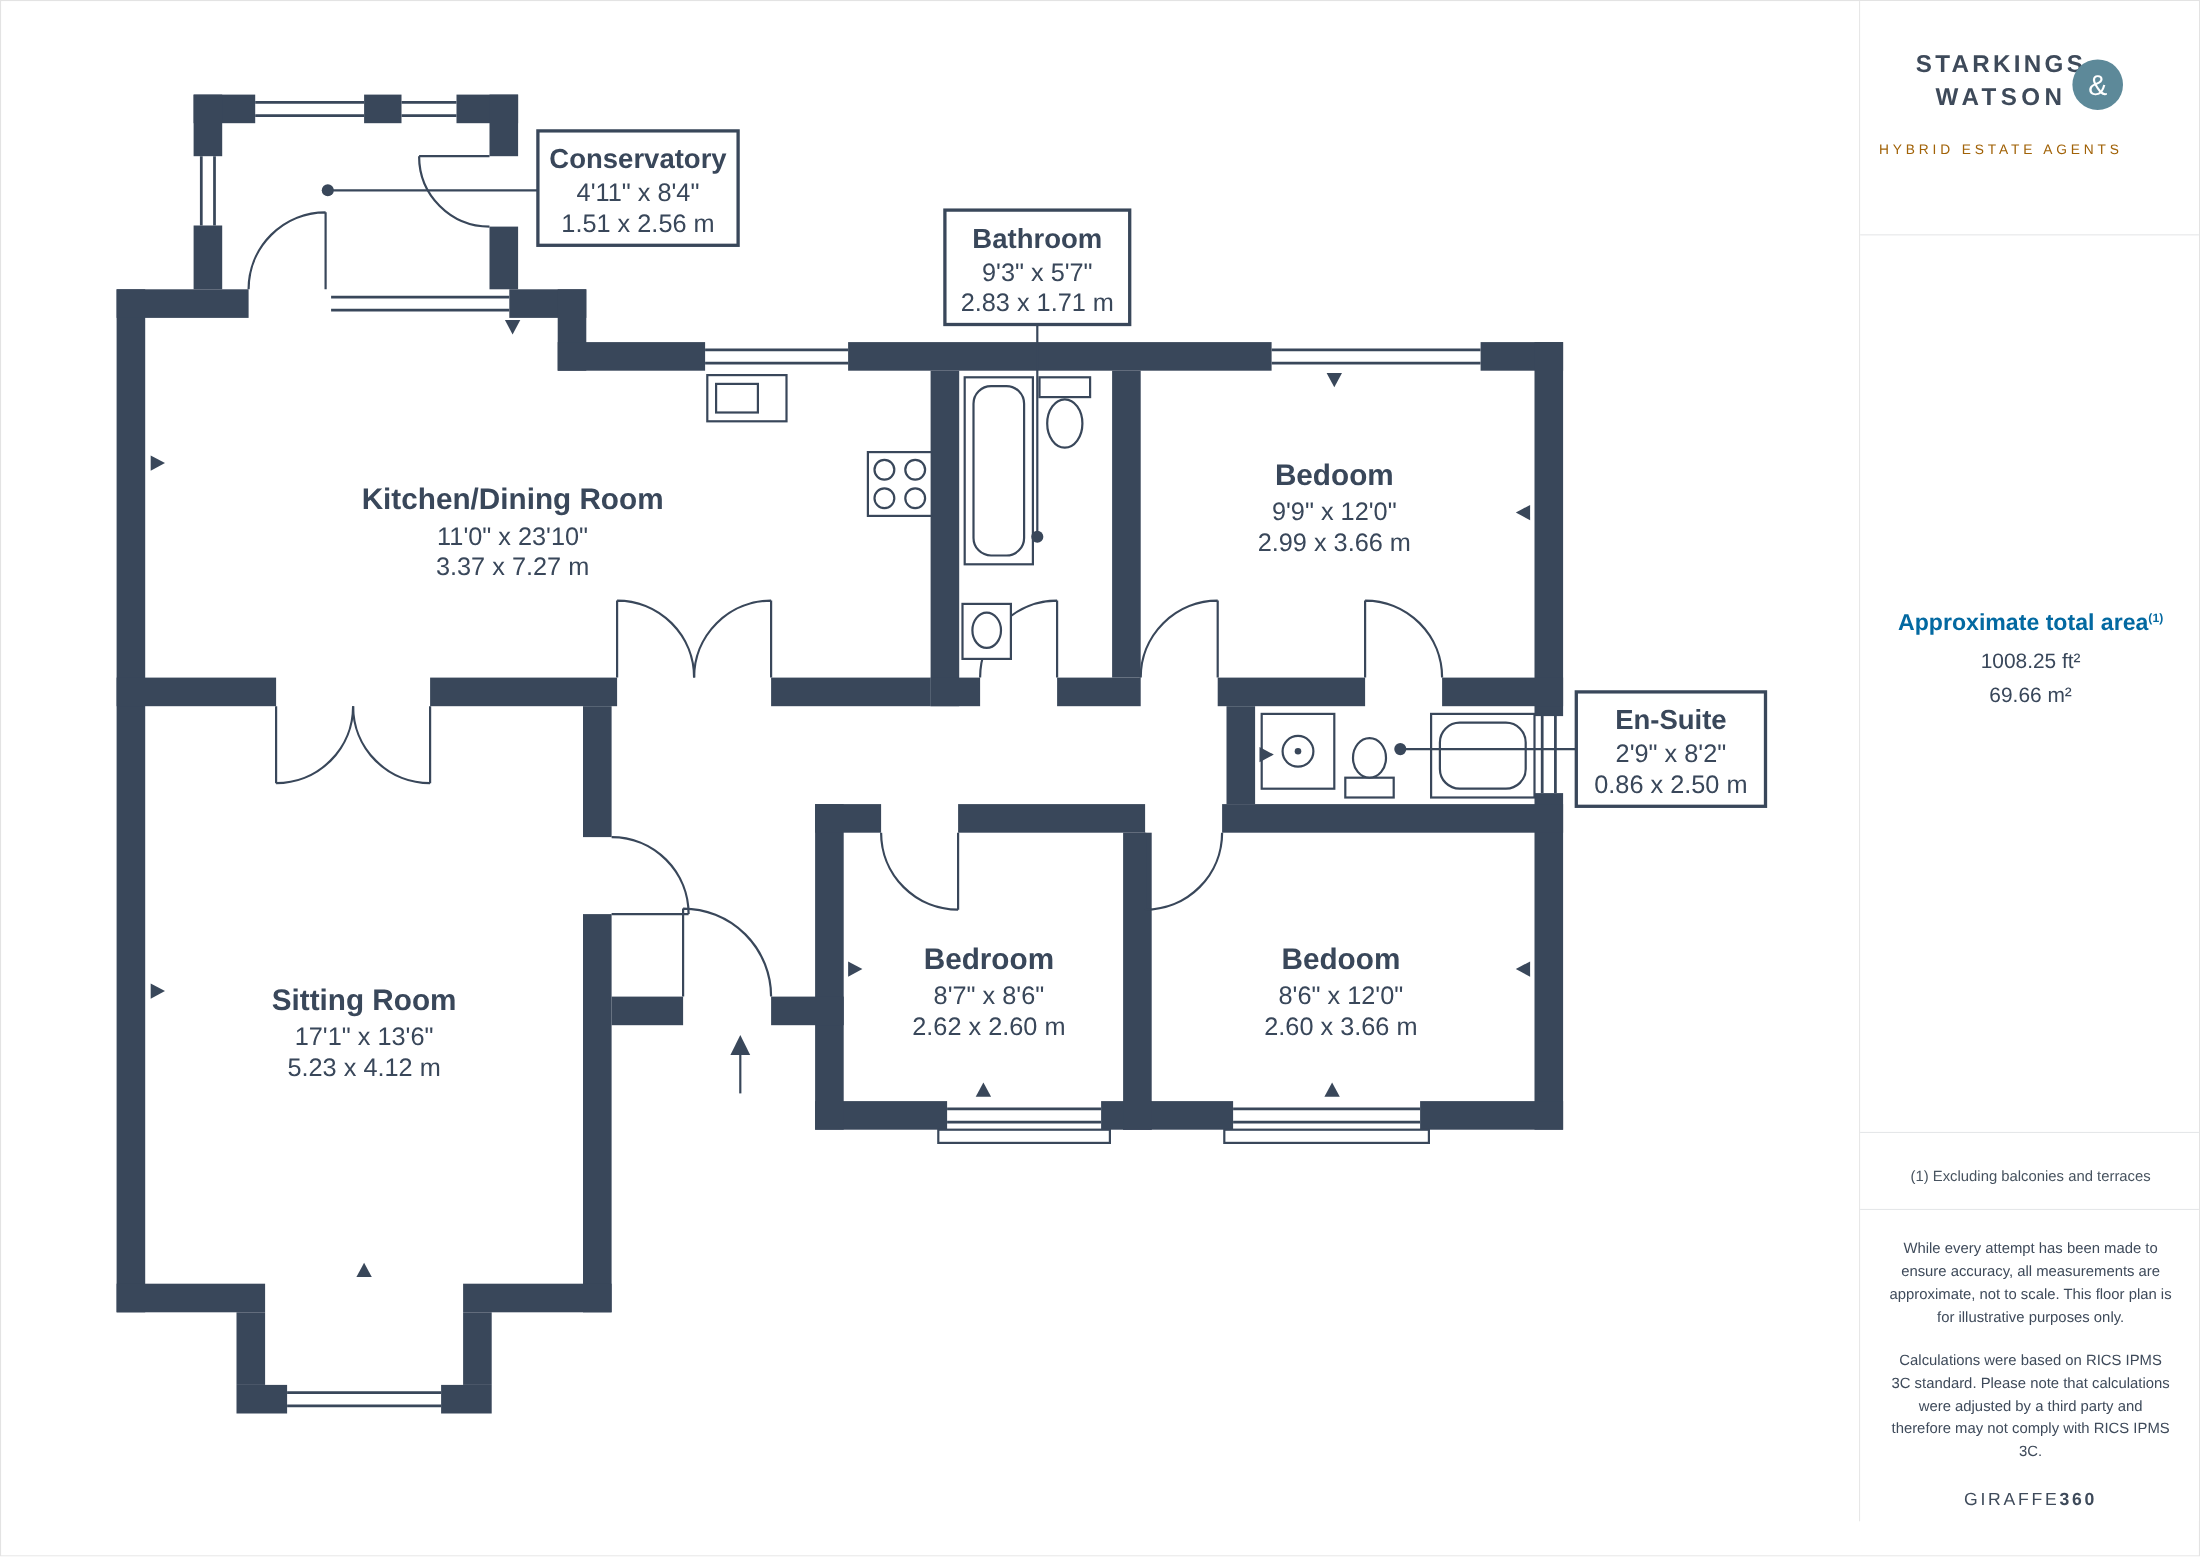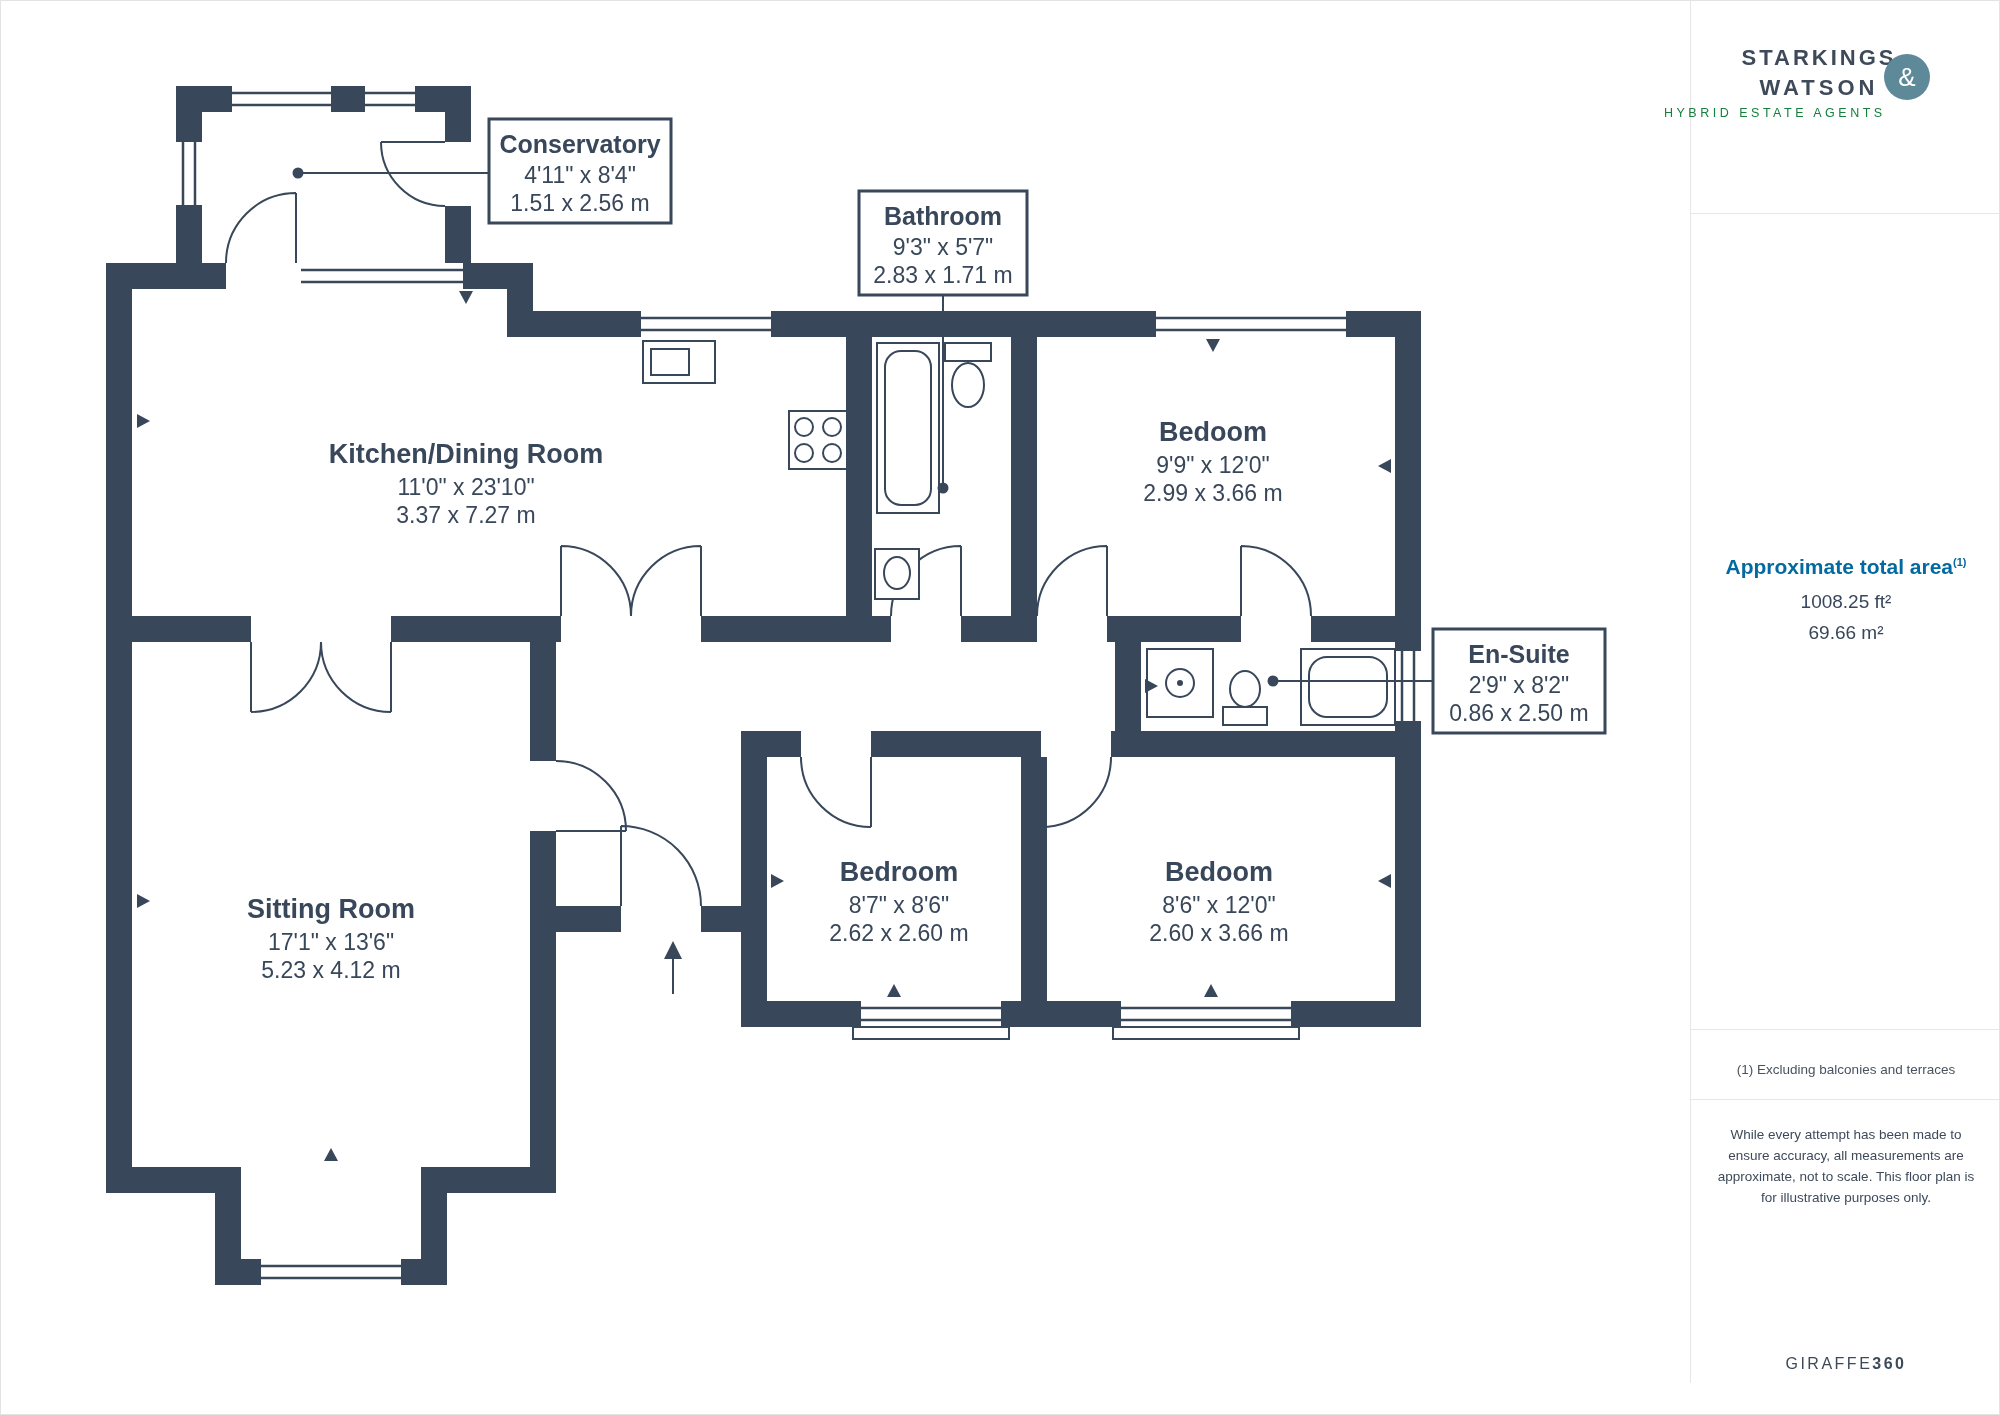--- a/index.html
+++ b/index.html
@@ -26,21 +26,21 @@
 
   
   .sidebar { position:absolute; left:1689px; top:0; width:311px; height:1382px; background:#fff; border-left:1px solid #e7e7e7; }
   .sb-divider { position:absolute; left:0; width:100%; height:1px; background:#e5e7e9; }
   .d1 { top:212px; } .d2 { top:1028px; } .d3 { top:1098px; }
 
   .sb-logo { position:absolute; top:44px; width:100%; color:#3e4a5a; }
   .sb-logo-line1 { text-align:center; transform:translateX(-27px); font-size:22px; font-weight:600; letter-spacing:3px; }
   .sb-logo-line2 { text-align:center; transform:translateX(-27px); font-size:22px; font-weight:600; letter-spacing:4px; margin-top:4px; }
   .sb-amp { position:absolute; left:193px; top:9px; width:46px; height:46px; border-radius:50%; background:#5d8999; color:#fff; font-size:26px; line-height:46px; text-align:center; }
-  .sb-tagline { text-align:left; transform:translateX(-27px); margin-top:5px; font-size:12.5px; letter-spacing:3.5px; color:#15803d; }
+  .sb-tagline { text-align:center; transform:translateX(-27px); margin-top:28px; font-size:12.5px; letter-spacing:3.5px; color:#a16207; }
 
   .sb-area { position:absolute; top:554px; width:100%; text-align:center; color:#39475a; }
   .sb-area-title { font-size:21px; font-weight:700; color:#0369a1; }
   .sb-area-title sup { font-size:11px; }
   .sb-area-ft { margin-top:12px; font-size:19px; }
   .sb-area-m  { margin-top:9px;  font-size:19px; }
 
   .sb-footnote { position:absolute; top:1061px; width:100%; text-align:center; font-size:13.5px; color:#47535f; }
 
   .sb-disclaimer { position:absolute; top:1124px; left:26px; right:26px; text-align:center; font-size:13.5px; line-height:1.55; color:#3e4a5a; }
@@ -265,20 +265,21 @@
     </div>
 
     <div class="sb-divider d2"></div>
 
     <div class="sb-footnote">(1) Excluding balconies and terraces</div>
 
     <div class="sb-divider d3"></div>
 
     <div class="sb-disclaimer">
       <p>While every attempt has been made to ensure accuracy, all measurements are approximate, not to scale. This floor plan is for illustrative purposes only.</p>
+      <p>Calculations were based on RICS IPMS 3C standard. Please note that calculations were adjusted by a third party and therefore may not comply with RICS IPMS 3C.</p>
     </div>
 
     <div class="sb-giraffe">
       <span class="g-light">GIRAFFE</span><span class="g-bold">360</span>
     </div>
 
   </aside>
 </div>
 
 </body></html>

